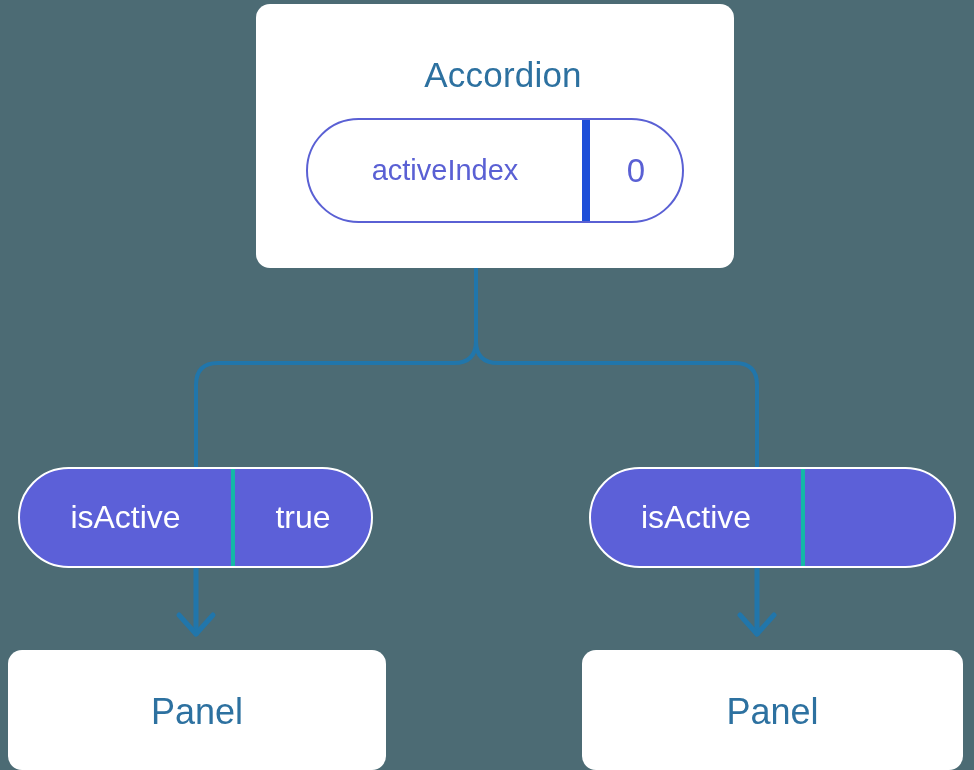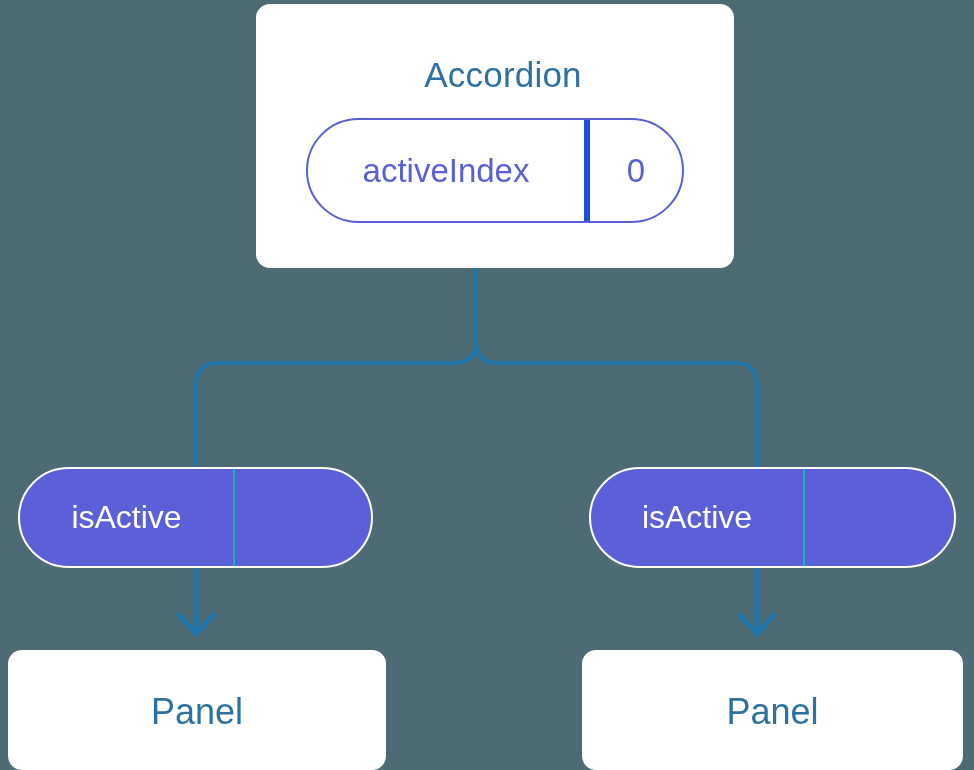--- a/index.html
+++ b/index.html
@@ -75,23 +75,23 @@
     left: 50px;
     top: 114px;
     width: 378px;
     height: 105px;
     border: 2px solid #5a60d4;
     border-radius: 53px;
     background: #ffffff;
   }
   #accordion-state .pill-key {
     width: 282px;
-    border-right: 6px solid #1d4ed8;
+    border-right: 8px solid #1d4ed8;
     color: #5a60d4;
-    font-size: 33px;
+    font-size: 29px;
   }
   #accordion-state .pill-val {
     flex: 1;
     color: #5a60d4;
     font-size: 33px;
   }
 
   
   .prop-pill {
     position: absolute;
@@ -108,21 +108,21 @@
   .prop-pill .pill-val {
     display: flex;
     align-items: center;
     justify-content: center;
     box-sizing: border-box;
     color: #ffffff;
     font-size: 32px;
     white-space: nowrap;
   }
   .prop-pill .pill-key {
-    border-right: 2px solid #14b8a6;
+    border-right: 4px solid #14b8a6;
   }
 
   #pill-left {
     left: 18px;
     top: 467px;
     width: 355px;
     height: 101px;
   }
   #pill-left .pill-key { width: 215px; }
   #pill-left .pill-val { flex: 1; }
@@ -191,20 +191,21 @@
     <div id="accordion-title">Accordion</div>
 
     <div class="state-pill" id="accordion-state">
       <div class="pill-key">activeIndex</div>
       <div class="pill-val">0</div>
     </div>
   </div>
 
   <div class="prop-pill" id="pill-left">
     <div class="pill-key">isActive</div>
+    <div class="pill-val">true</div>
   </div>
 
   <div class="prop-pill" id="pill-right">
     <div class="pill-key">isActive</div>
   </div>
 
   <div class="component-card" id="panel-left">
     <div class="panel-label">Panel</div>
   </div>
 

